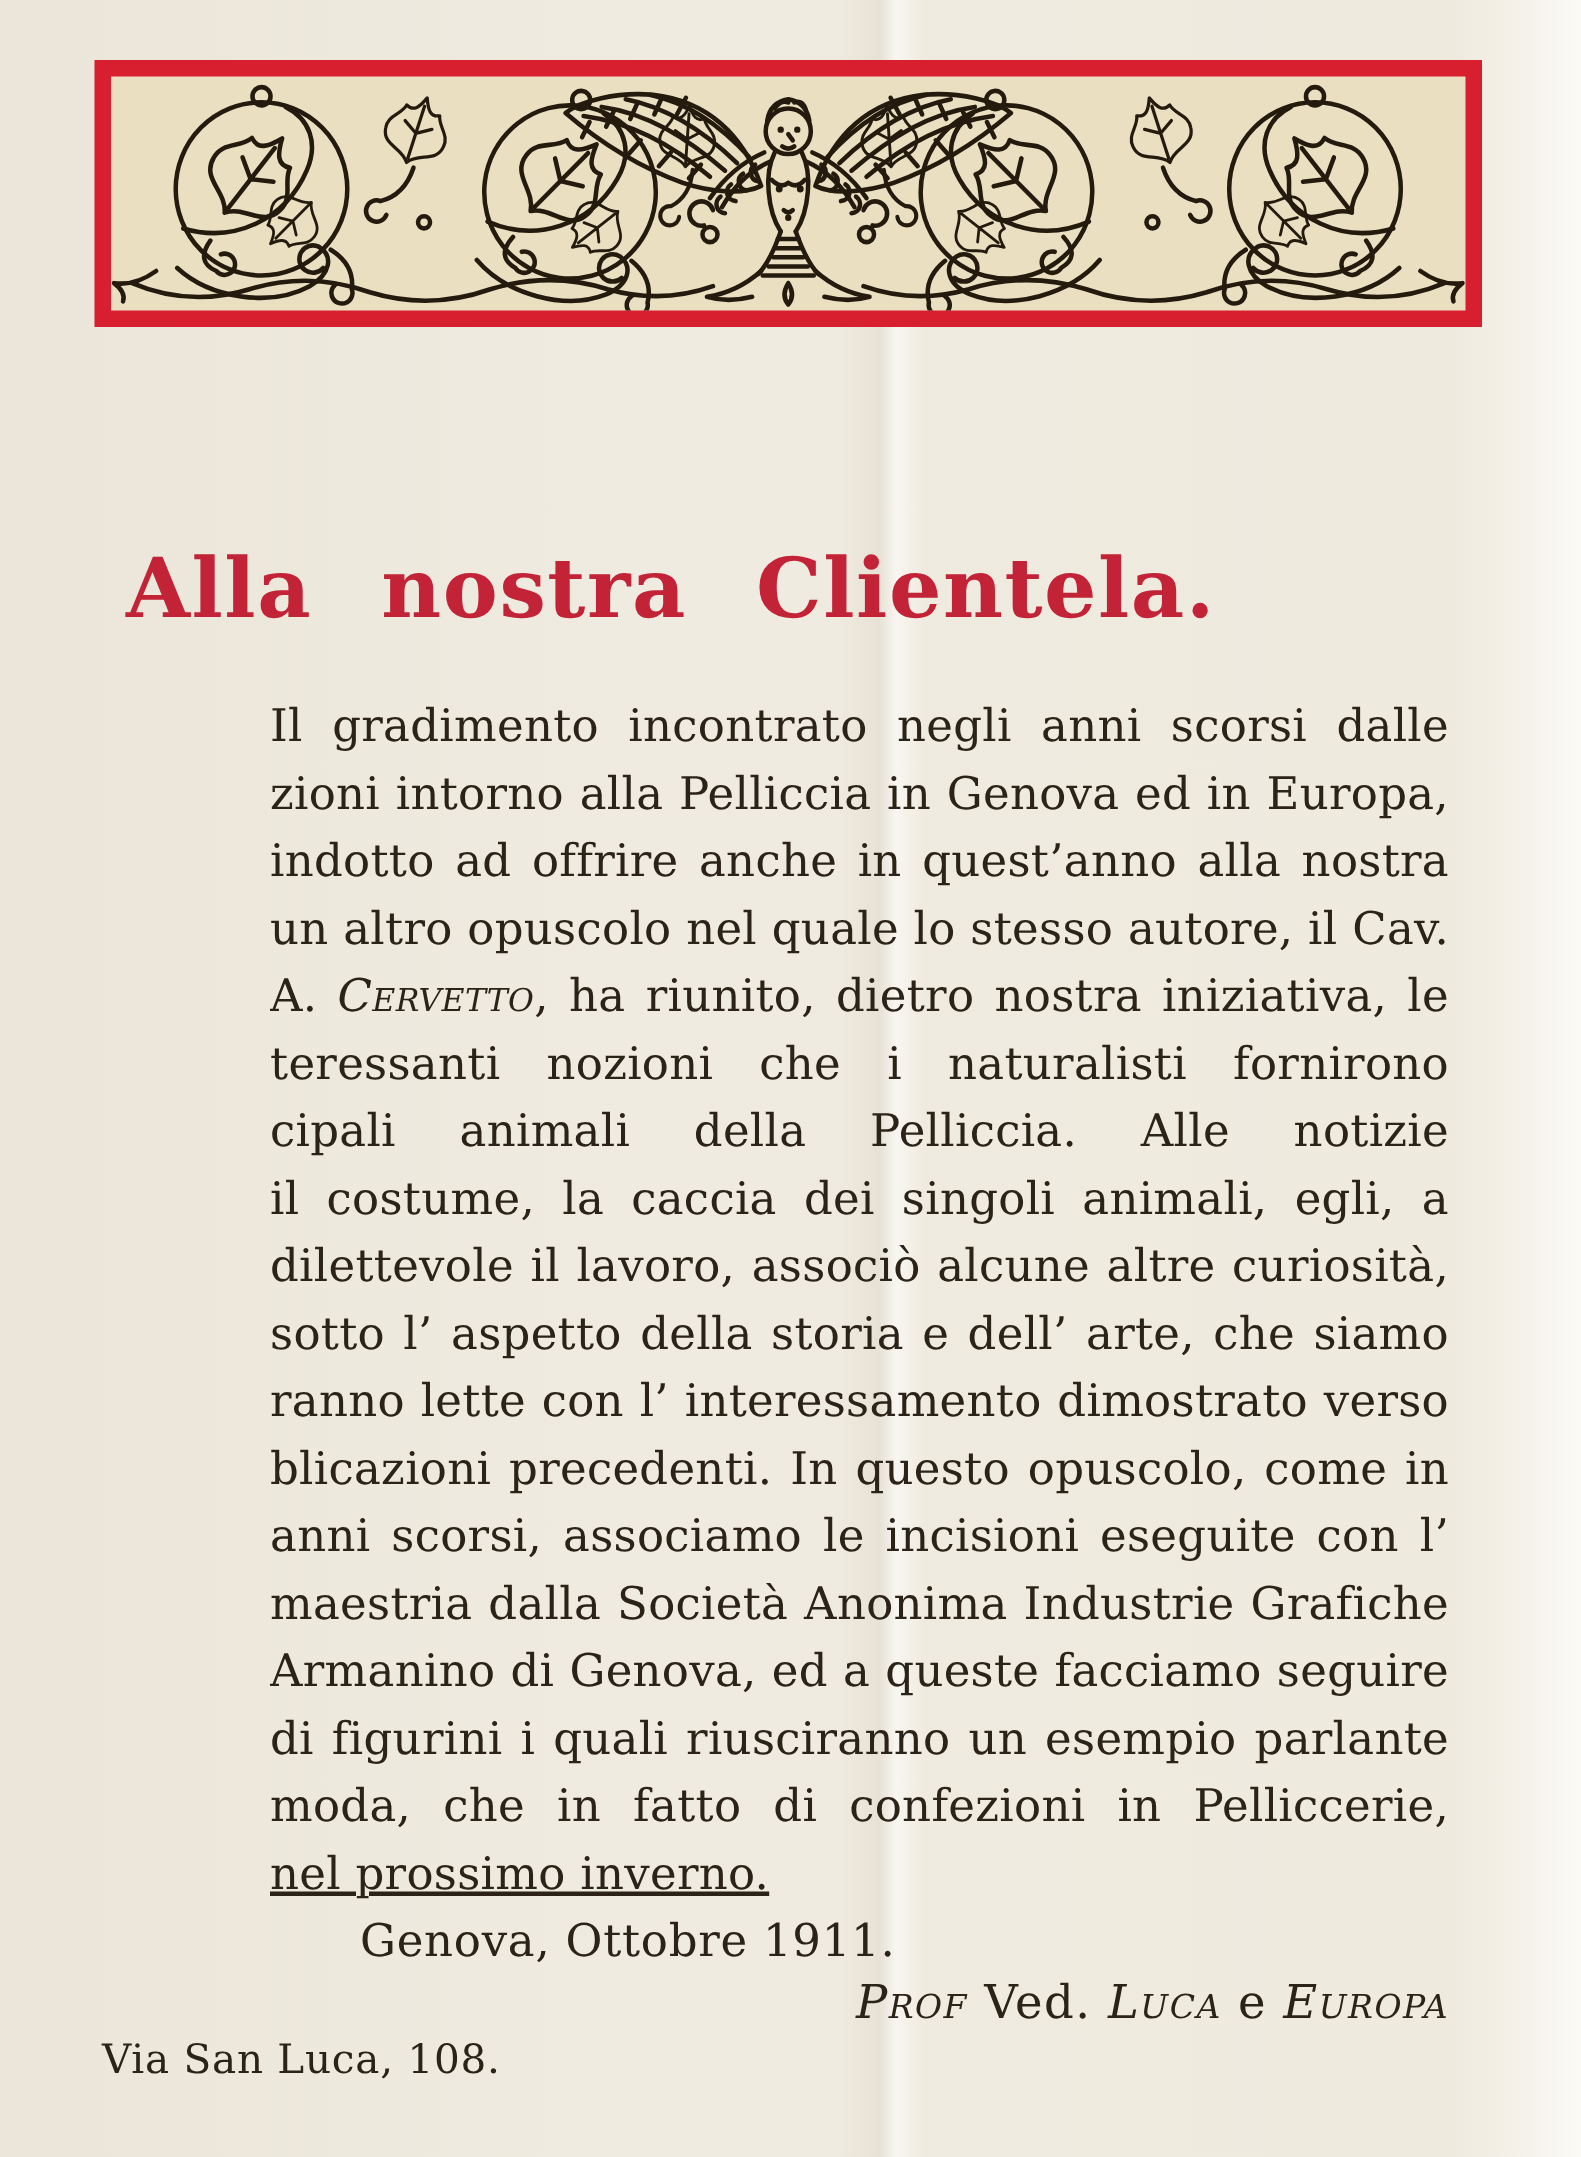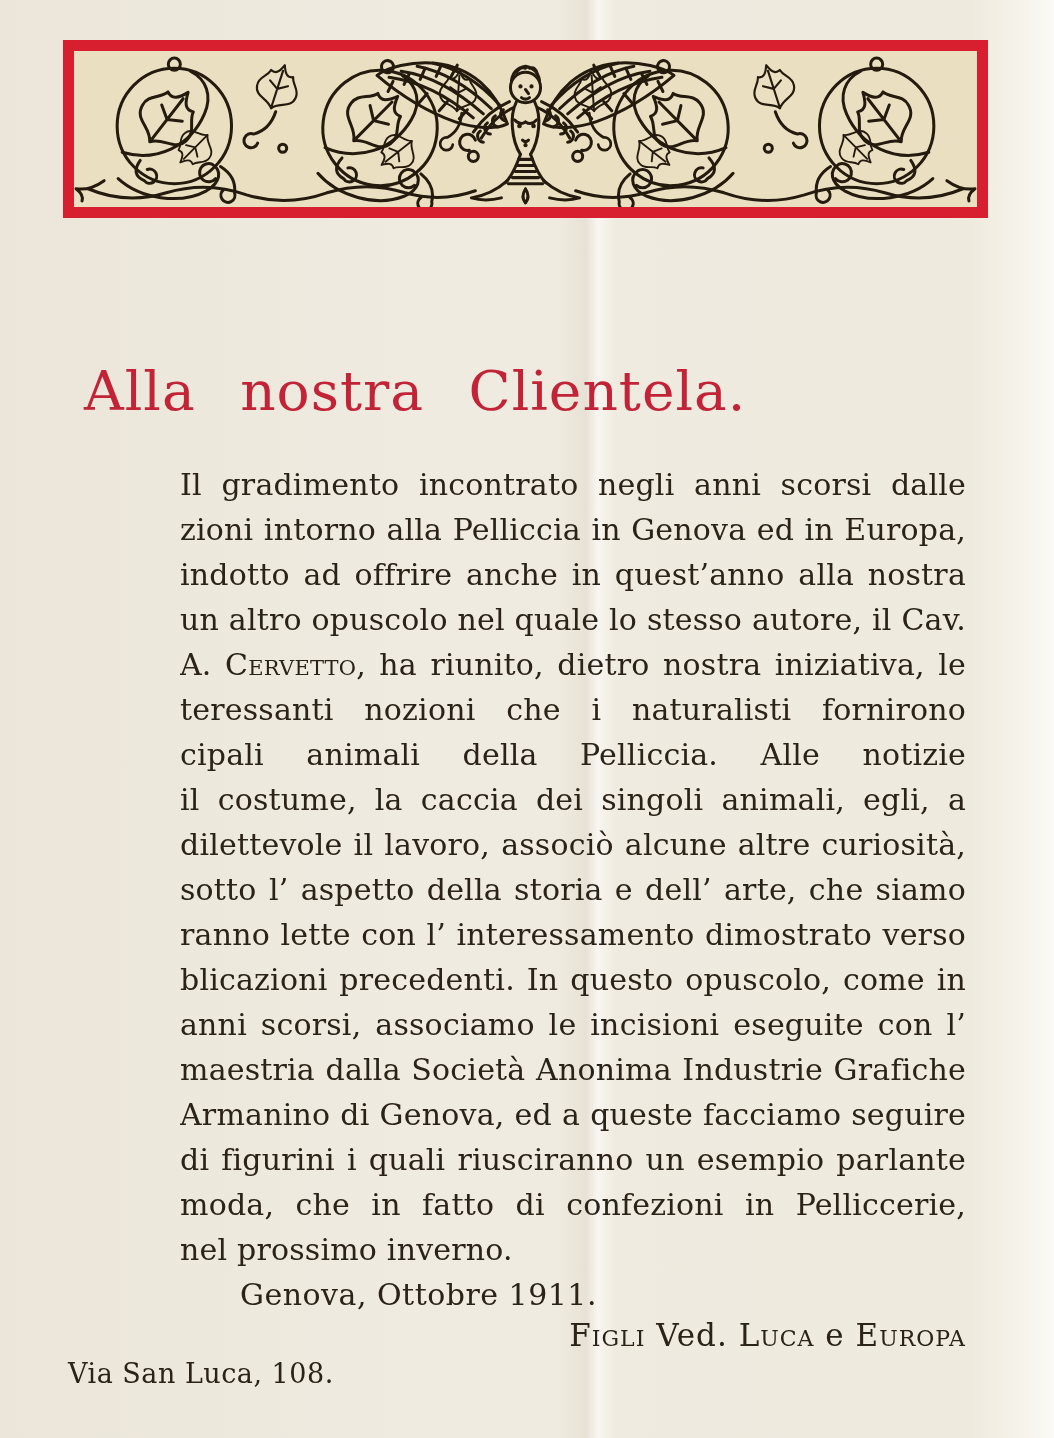--- a/index.html
+++ b/index.html
@@ -18,33 +18,33 @@
     position:absolute;top:0;left:0;width:100%;height:100%;pointer-events:none;
     background:linear-gradient(90deg,rgba(0,0,0,0) 53%,rgba(120,105,80,.07) 55.6%,rgba(255,255,255,.55) 56.7%,rgba(255,255,255,0) 58.5%);
   }
   .banner{
     position:absolute;left:63px;top:40px;width:925px;height:178px;
     background:var(--panel);border:11px solid var(--red-frame);
   }
   .banner svg{width:100%;height:100%;display:block;}
   .title{
     position:absolute;left:84px;top:364px;
-    font-size:55px;font-weight:normal;color:var(--red-heading);
+    font-size:55px;font-weight:bold;color:var(--red-heading);
     letter-spacing:1px;word-spacing:26px;line-height:1;
   }
   .bodyblock{
     position:absolute;left:180px;top:462px;width:786px;
     font-size:30px;line-height:45px;letter-spacing:.2px;
   }
   .line{
     text-align:justify;text-align-last:justify;text-justify:inter-word;
     white-space:normal;height:45px;overflow:hidden;
   }
-  .line.last{text-align-last:left;}
-  .sc{font-variant:small-caps;}
+  .line.last{text-align-last:left;text-decoration:underline;}
+  .sc{font-variant:small-caps;font-style:italic;}
   .dateline{
     position:absolute;left:240px;top:1277px;font-size:30px;letter-spacing:.5px;
   }
   .signature{
     position:absolute;left:180px;top:1317px;width:786px;
     font-size:31px;text-align:right;letter-spacing:1px;
   }
   .address{
     position:absolute;left:68px;top:1358px;font-size:27px;letter-spacing:.5px;
   }
@@ -142,15 +142,15 @@
   <div class="line">anni scorsi, associamo le incisioni eseguite con l’ usata</div>
   <div class="line">maestria dalla Società Anonima Industrie Grafiche Fratelli</div>
   <div class="line">Armanino di Genova, ed a queste facciamo seguire una serie</div>
   <div class="line">di figurini i quali riusciranno un esempio parlante della</div>
   <div class="line">moda, che in fatto di confezioni in Pelliccerie, dominerà</div>
   <div class="line last">nel prossimo inverno.</div>
 </div>
 
 <div class="dateline">Genova, Ottobre 1911.</div>
 
-<div class="signature"><span class="sc">Figli</span><span> Ved. </span><span class="sc">Luca</span><span> e </span><span class="sc">Europa</span></div>
+<div class="signature"><span class="sc">Prof</span><span> Ved. </span><span class="sc">Luca</span><span> e </span><span class="sc">Europa</span></div>
 
 <div class="address">Via San Luca, 108.</div>
 
 </body></html>

